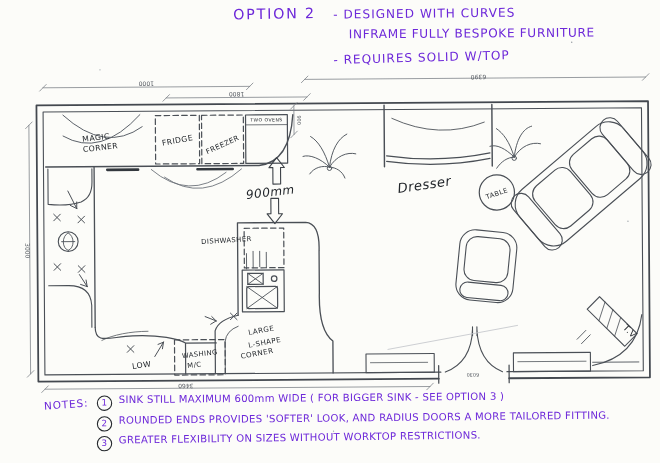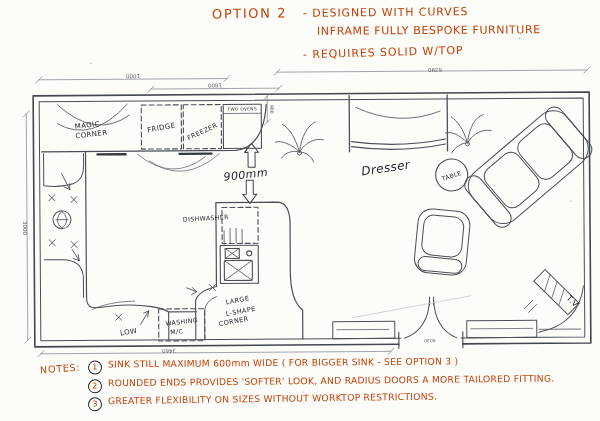--- a/index.html
+++ b/index.html
@@ -1,19 +1,19 @@
 <!DOCTYPE html>
 <html><head>
 <meta charset="utf-8">
 <style>
   html,body{margin:0;padding:0;}
   .page{
     position:relative;width:600px;height:421px;overflow:hidden;
     background:#fcfcf9;
-    font-family:"DejaVu Sans",sans-serif;color:#c2410c;
+    font-family:"DejaVu Sans",sans-serif;color:#6d28d9;
   }
   .abs{position:absolute;white-space:nowrap;}
   .title-option{left:212px;top:6px;font-size:13px;letter-spacing:1.6px;transform:rotate(-1deg);font-weight:500;}
   .title-l1{left:303px;top:6px;font-size:11px;letter-spacing:0.9px;transform:rotate(-0.6deg);}
   .title-l2{left:317px;top:24px;font-size:11px;letter-spacing:0.6px;transform:rotate(-0.4deg);}
   .title-l3{left:303px;top:46px;font-size:11px;letter-spacing:0.9px;transform:rotate(-1.6deg);}
   .notes-heading{left:40px;top:363px;font-size:9.5px;letter-spacing:0.8px;transform:rotate(-4deg);}
   .note-row{left:88px;font-size:9.2px;letter-spacing:0.25px;}
   .note-1{top:357px;transform:rotate(-0.5deg);}
   .note-2{top:375px;transform:rotate(-0.6deg);}

